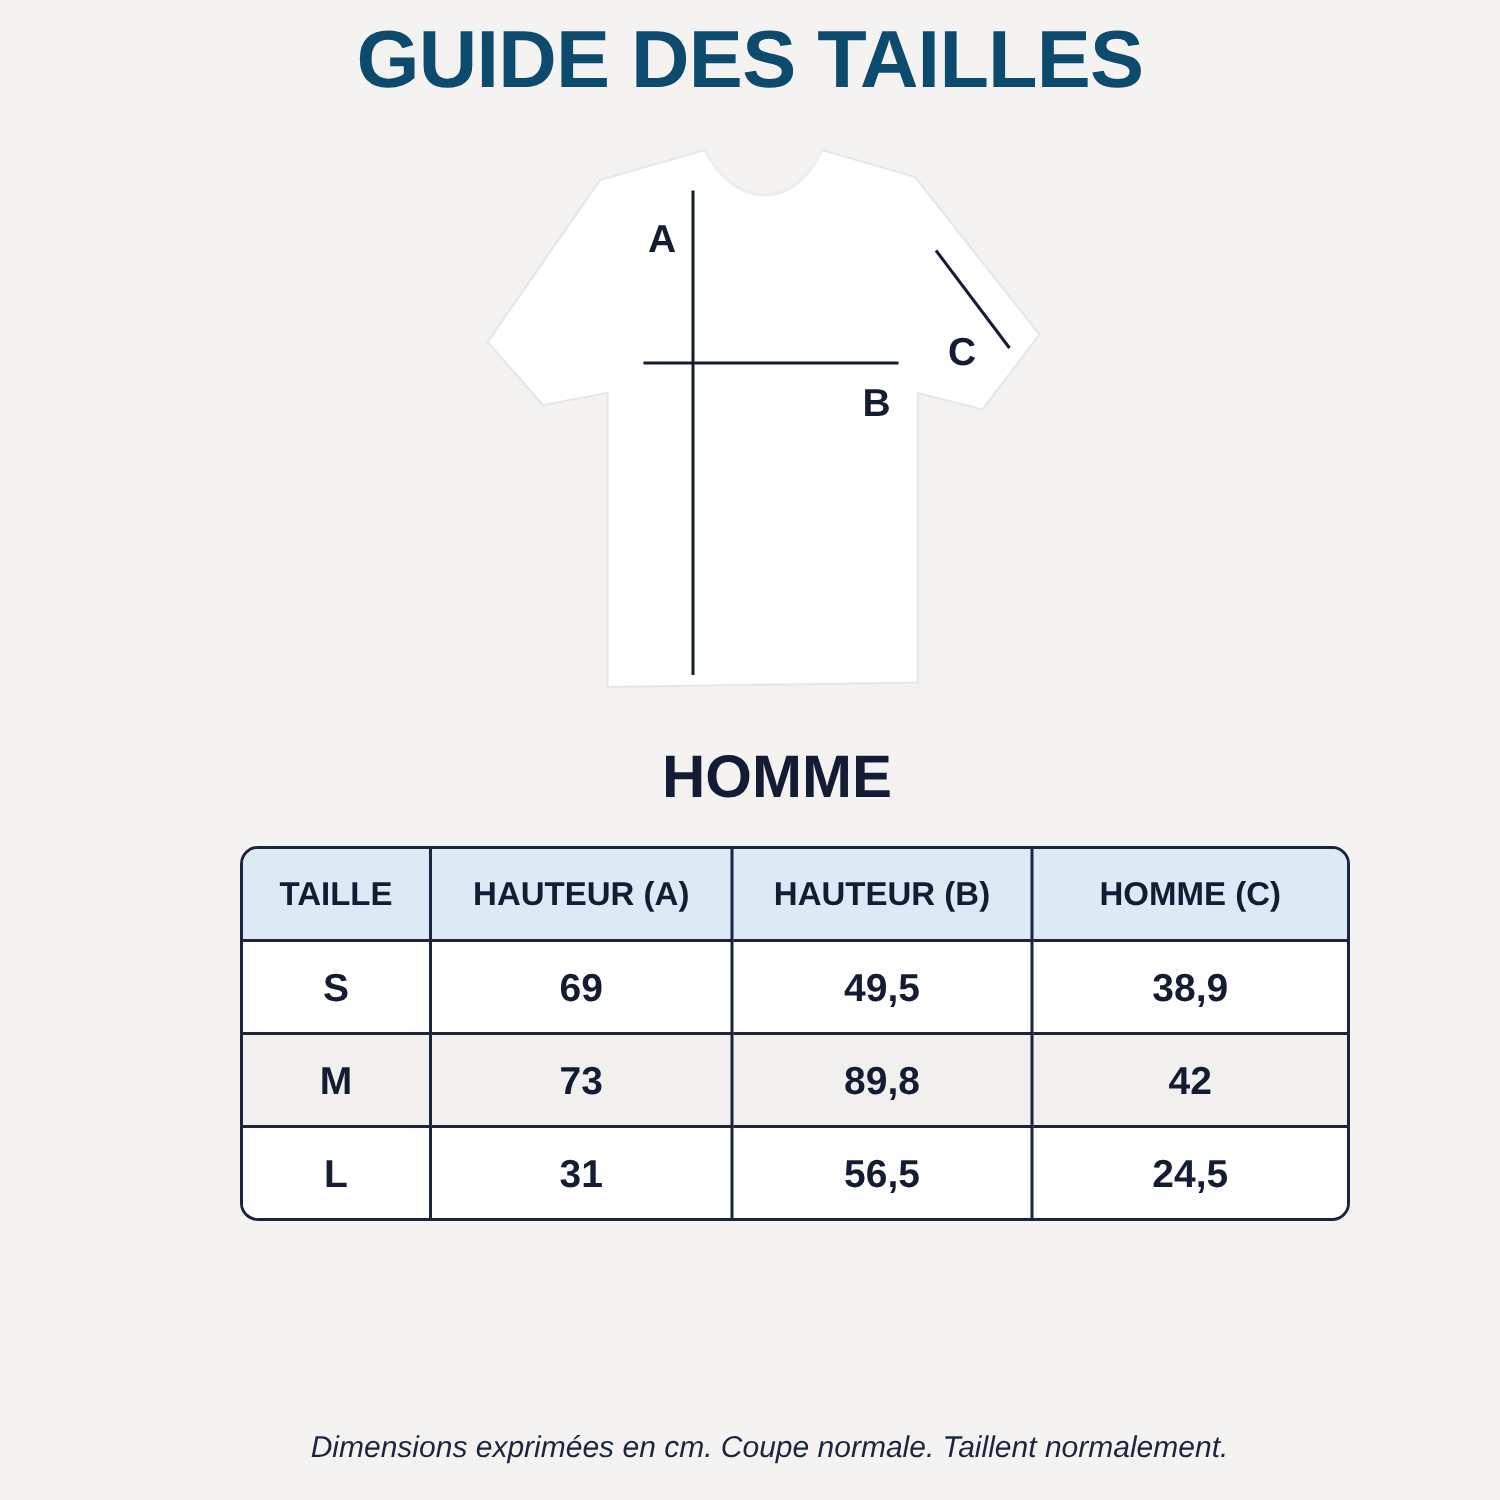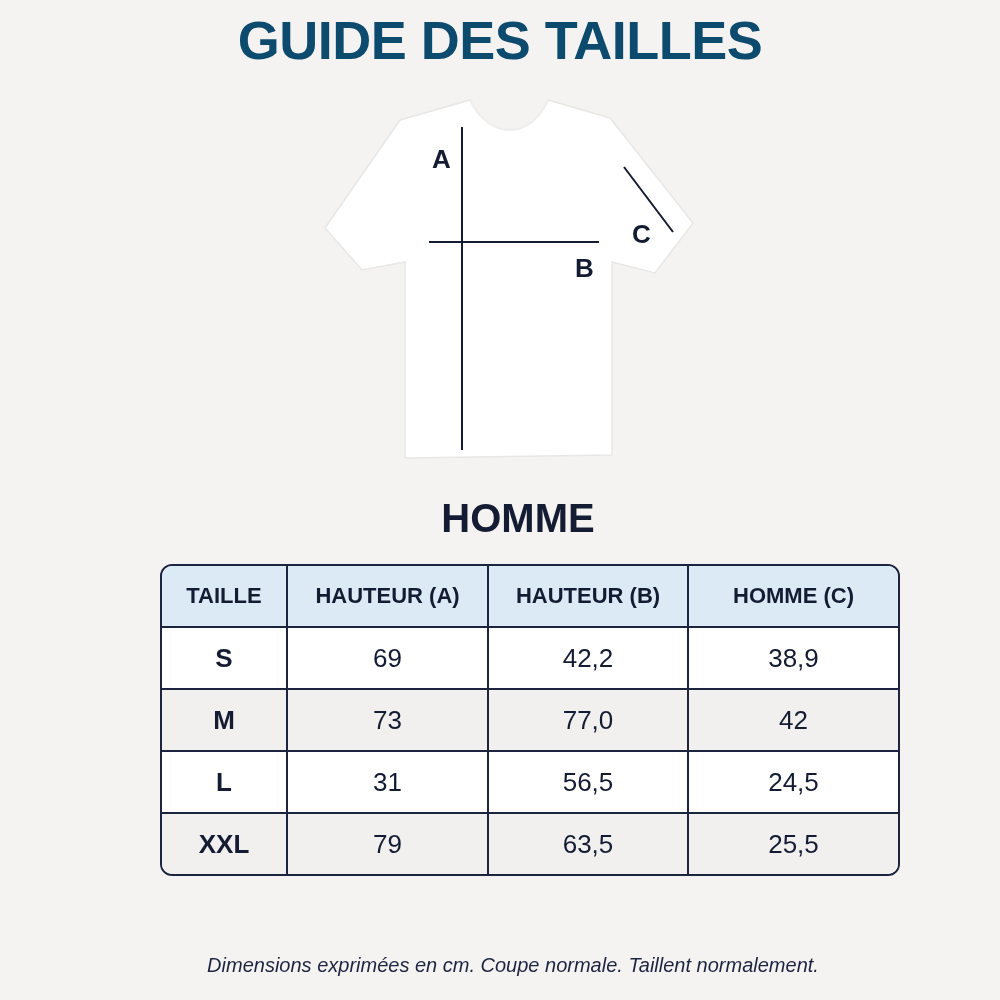--- a/index.html
+++ b/index.html
@@ -88,20 +88,21 @@
       background: #dbeaf4;
       height: 60px;
       font-size: 22px;
       font-weight: 700;
       color: #141c33;
     }
     tbody td {
       height: 60px;
       font-size: 26px;
       color: #141c33;
+      font-weight: bold;
     }
     tbody td.size-cell { font-weight: 700; }
     tbody tr:nth-child(even) td { background: #f1f0ee; }
     tbody tr:nth-child(odd) td { background: #ffffff; }
     .footnote {
       position: absolute;
       left: 0;
       top: 954px;
       width: 1026px;
       text-align: center;
@@ -160,38 +161,32 @@
         <th>TAILLE</th>
         <th>HAUTEUR (A)</th>
         <th>HAUTEUR (B)</th>
         <th>HOMME (C)</th>
       </tr>
     </thead>
     <tbody>
       <tr>
         <td class="size-cell">S</td>
         <td>69</td>
-        <td>42,2</td>
+        <td>49,5</td>
         <td>38,9</td>
       </tr>
       <tr>
         <td class="size-cell">M</td>
         <td>73</td>
-        <td>77,0</td>
+        <td>89,8</td>
         <td>42</td>
       </tr>
       <tr>
         <td class="size-cell">L</td>
         <td>31</td>
         <td>56,5</td>
         <td>24,5</td>
       </tr>
-      <tr>
-        <td class="size-cell">XXL</td>
-        <td>79</td>
-        <td>63,5</td>
-        <td>25,5</td>
-      </tr>
     </tbody>
   </table>
 </div>
 
 <p class="footnote">Dimensions exprimées en cm. Coupe normale. Taillent normalement.</p>
 
 </body></html>

